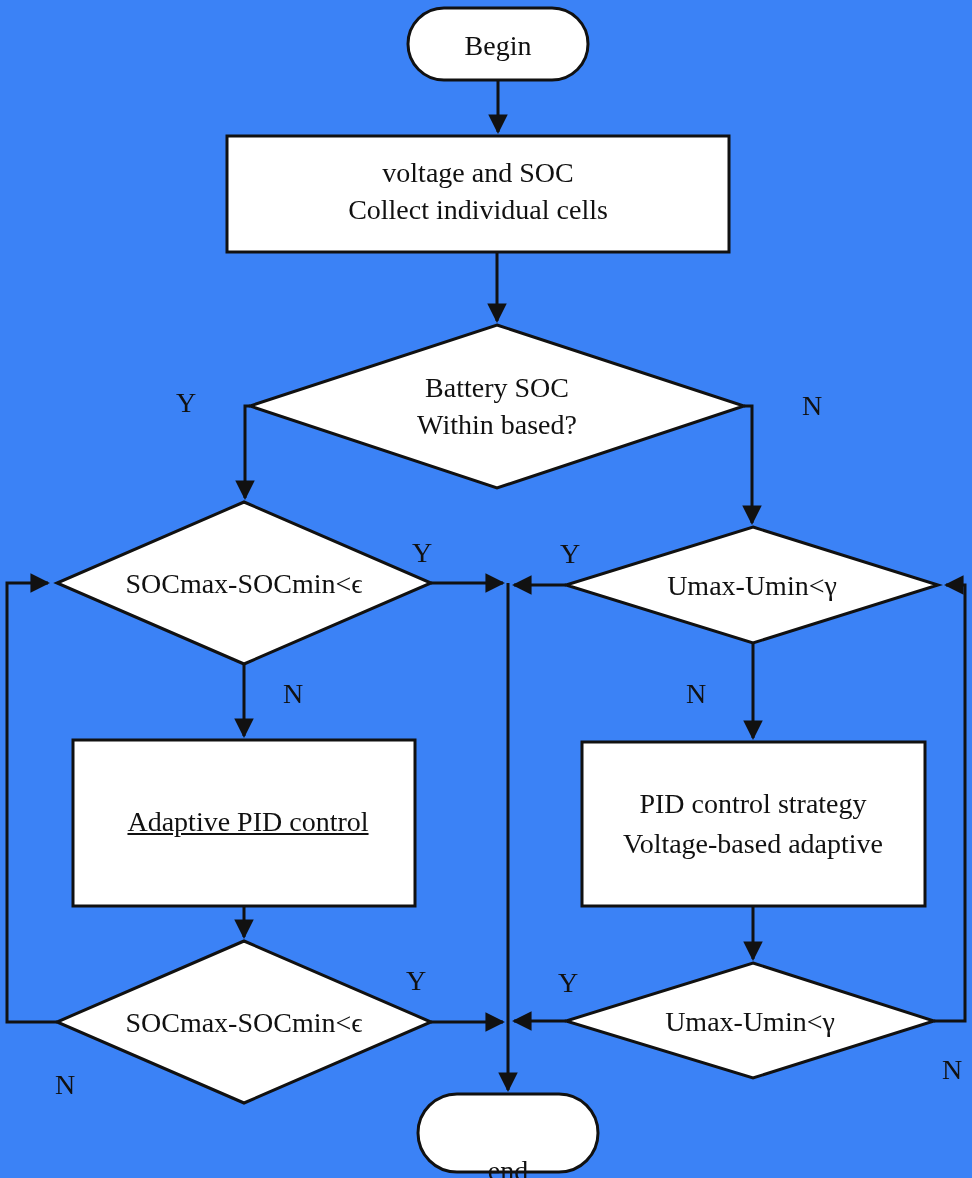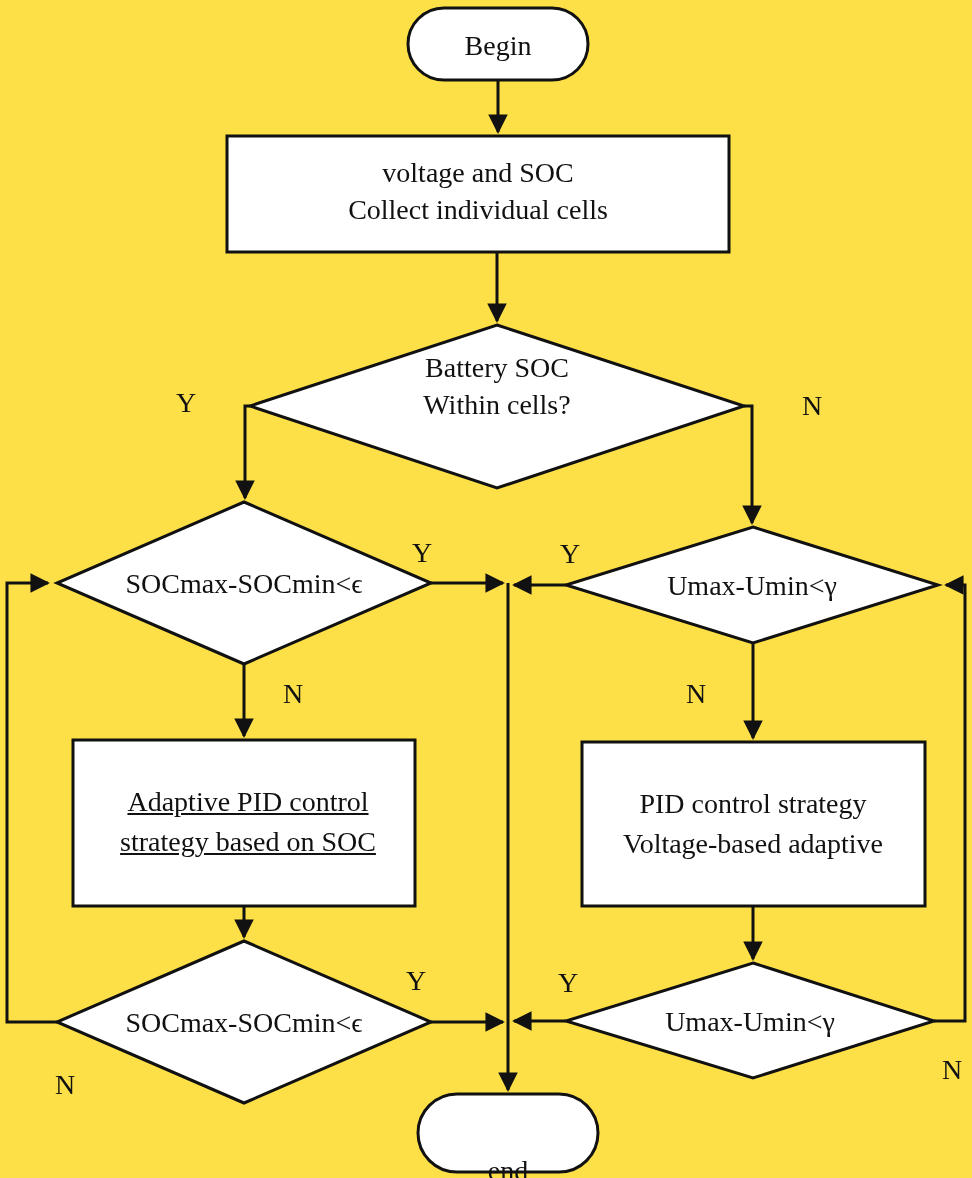--- a/index.html
+++ b/index.html
@@ -1,20 +1,20 @@
 <!DOCTYPE html>
 <html><head>
 <meta charset="utf-8">
 <style>
   html, body { margin: 0; padding: 0; background: #ffffff; }
   .canvas {
     position: relative;
     width: 972px;
     height: 1178px;
-    background: #fde047;
+    background: #3b82f6;
     font-family: "Liberation Serif", "DejaVu Serif", serif;
     color: #111111;
     overflow: hidden;
   }
   .chart-svg { position: absolute; left: 0; top: 0; }
   .lbl {
     position: absolute;
     transform: translate(-50%, -50%);
     font-size: 28px;
     line-height: 37px;
@@ -71,31 +71,30 @@
     </g>
   </svg>
 
   <div class="lbl" style="left:498px; top:45px;">Begin</div>
 
   <div class="lbl" style="left:478px; top:191px;">
     <div>voltage and SOC</div>
     <div>Collect individual cells</div>
   </div>
 
-  <div class="lbl" style="left:497px; top:386px;font-family:Liberation Serif, serif;">
+  <div class="lbl" style="left:497px; top:406px;font-family:Liberation Serif, serif;">
     <div>Battery SOC</div>
-    <div>Within cells?</div>
+    <div>Within based?</div>
   </div>
 
   <div class="lbl" style="left:244px; top:583px;">SOCmax-SOCmin&lt;ϵ</div>
   <div class="lbl" style="left:752px; top:585px;">Umax-Umin&lt;γ</div>
 
   <div class="lbl rect-lbl" style="left:248px; top:822px;text-decoration:underline;">
     <div>Adaptive PID control</div>
-    <div>strategy based on SOC</div>
   </div>
 
   <div class="lbl rect-lbl" style="left:753px; top:824px;">
     <div>PID control strategy</div>
     <div>Voltage-based adaptive</div>
   </div>
 
   <div class="lbl" style="left:244px; top:1022px;">SOCmax-SOCmin&lt;ϵ</div>
   <div class="lbl" style="left:750px; top:1021px;">Umax-Umin&lt;γ</div>
 

